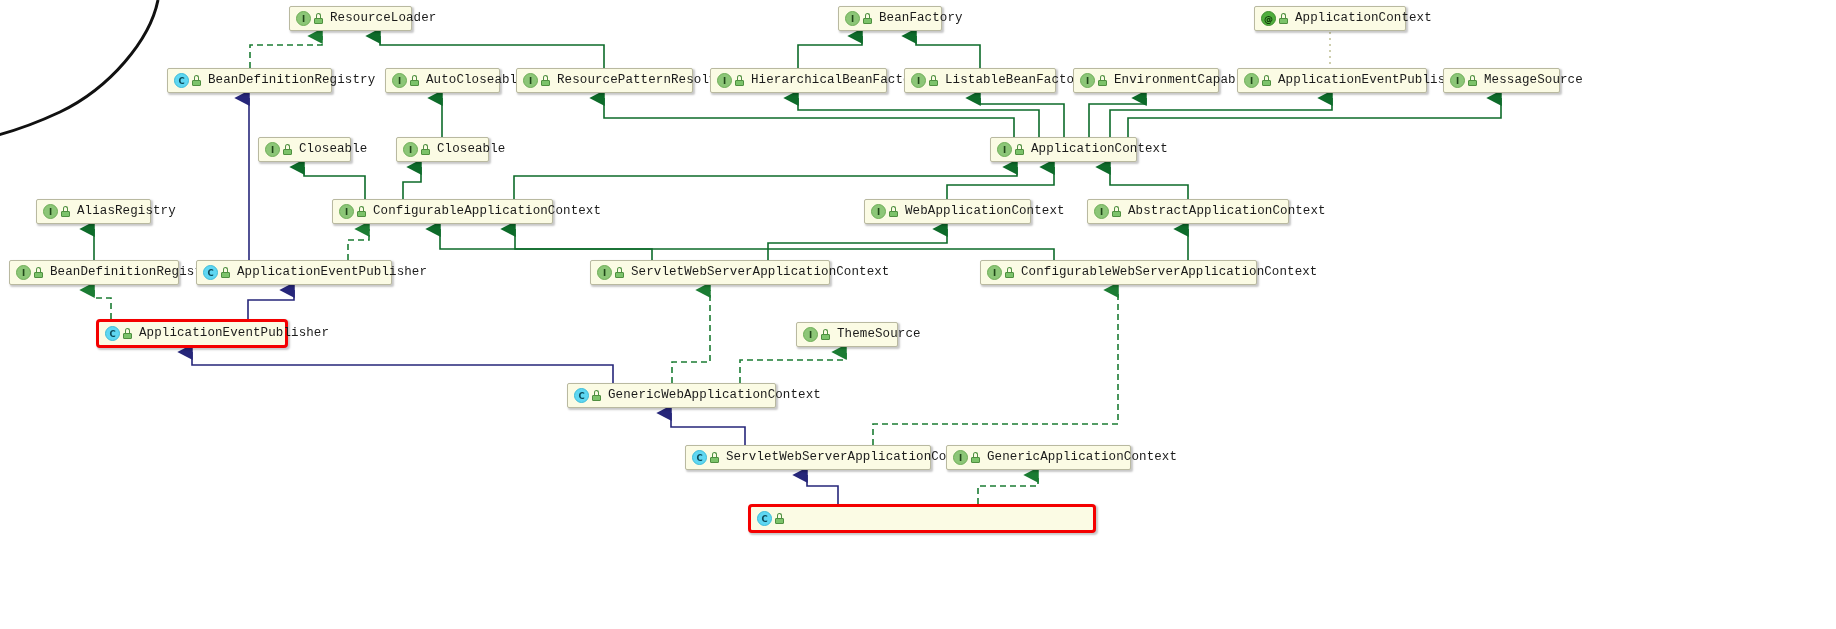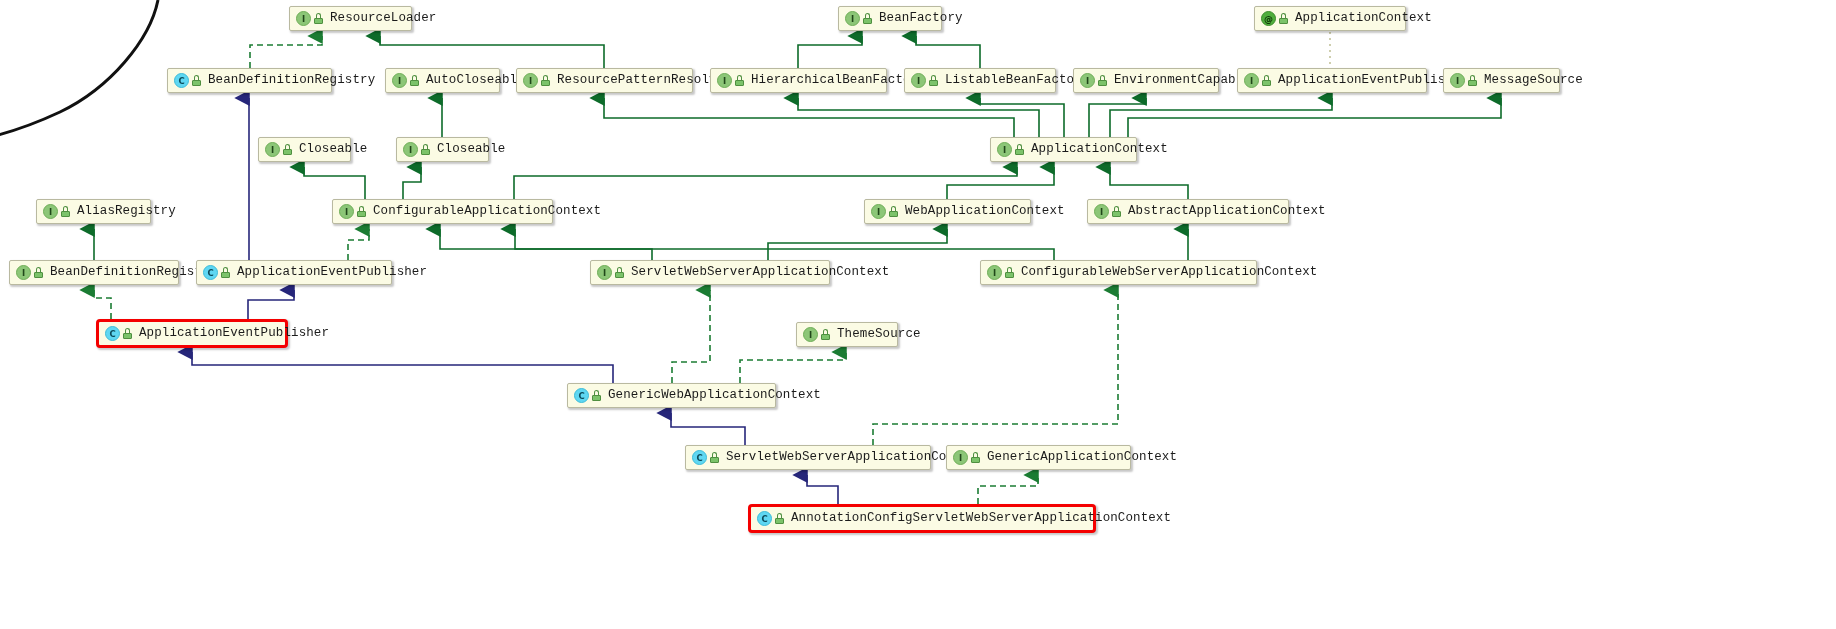--- a/index.html
+++ b/index.html
@@ -370,16 +370,15 @@
           <span class="body"></span>
         </span>
         <span class="lbl">GenericApplicationContext</span>
       </div>
       <div class="node hl" style="left: 748px; top: 504px; width: 348px;">
         <span class="ico ico-c">C</span>
         <span class="lock">
           <span class="shackle"></span>
           <span class="body"></span>
         </span>
-        <span class="lbl">AnnotationConfigServletWebServerApplicationContext</span>
       </div>
     </div>
 </div>
 
 </body></html>

